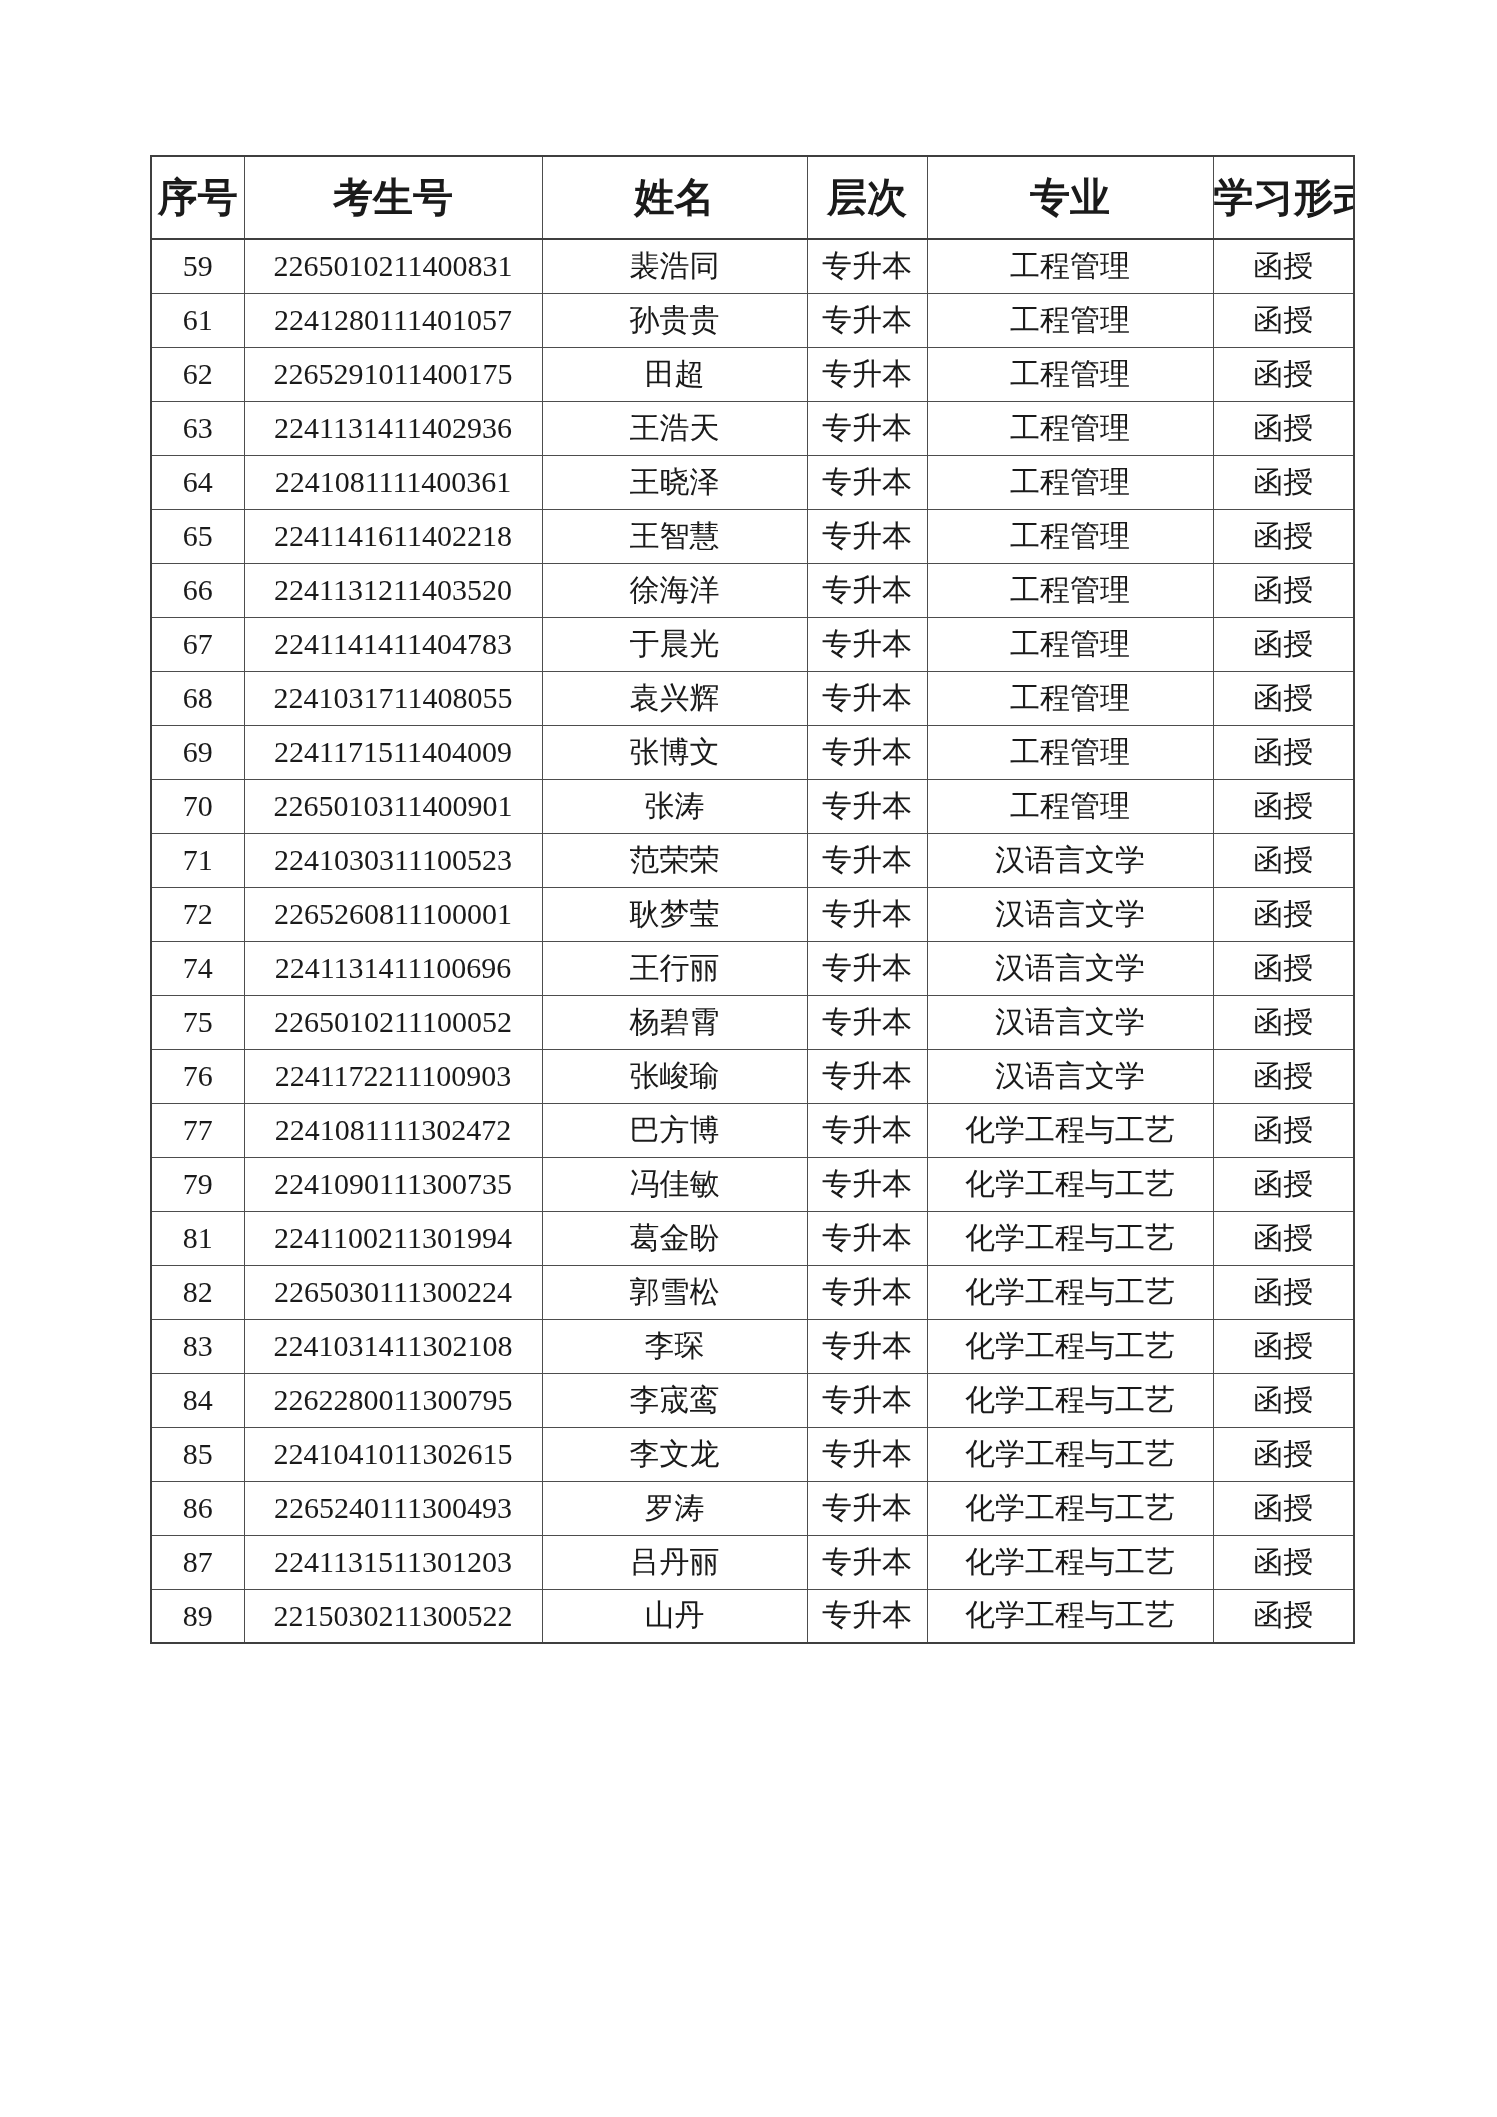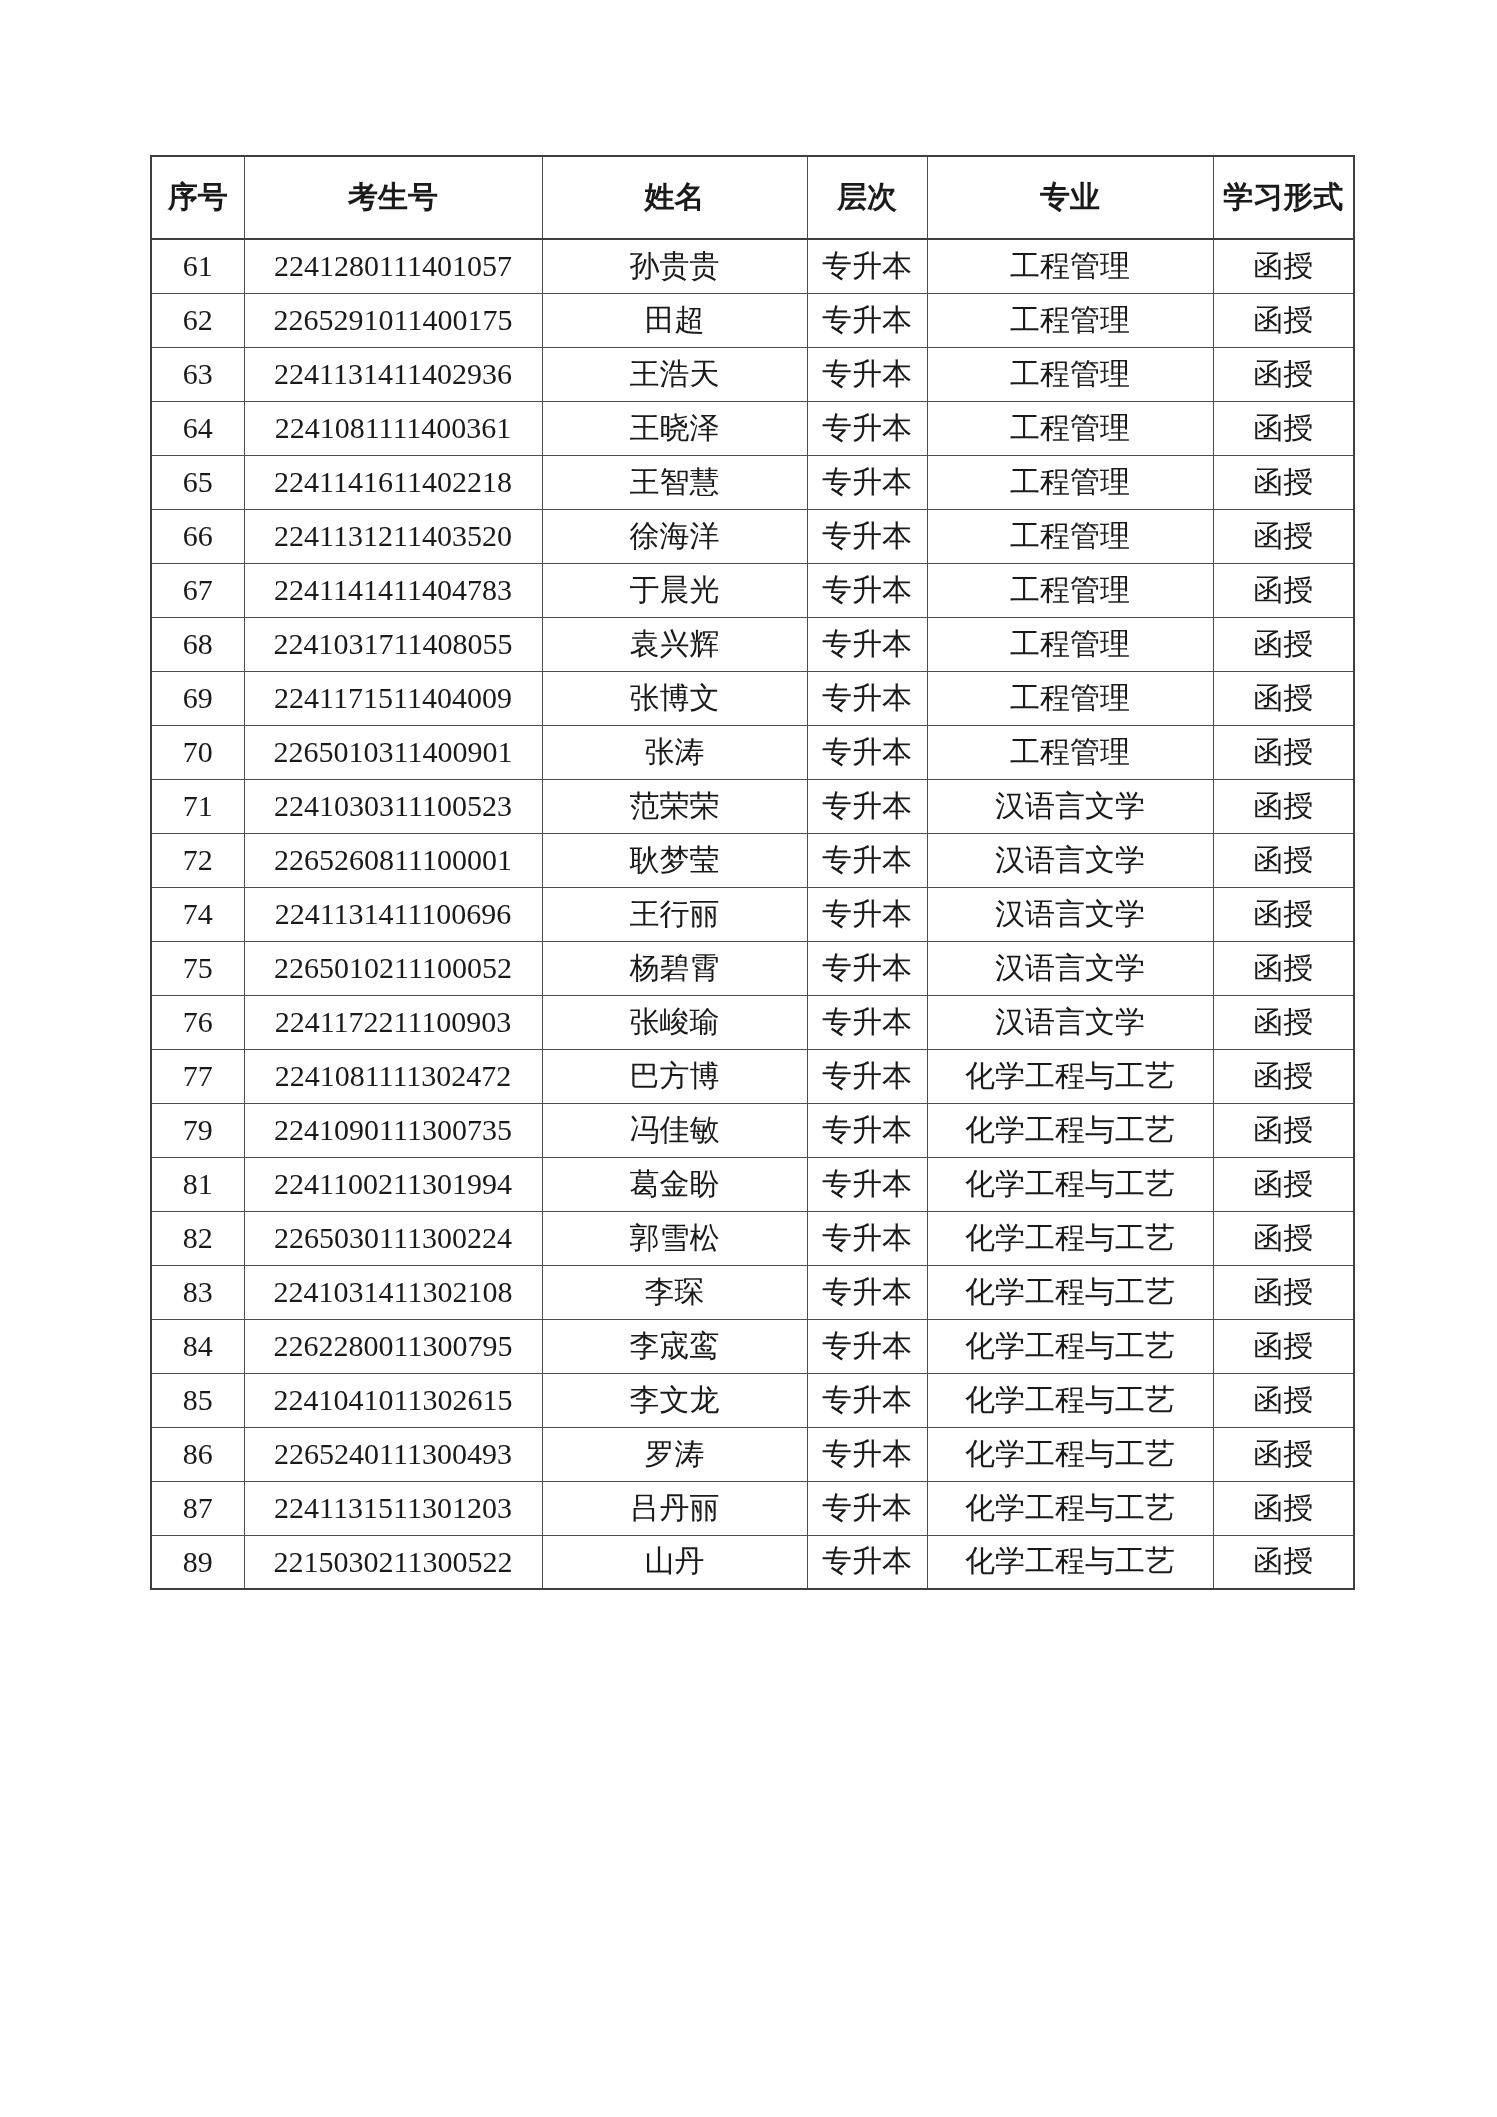--- a/index.html
+++ b/index.html
@@ -34,21 +34,21 @@
     padding: 0;
     overflow: hidden;
     white-space: nowrap;
   }
   table.roster thead tr {
     height: 83px;
   }
   table.roster thead th {
     font-family: "Liberation Sans", sans-serif;
     font-weight: bold;
-    font-size: 30px;
+    font-size: 40px;
     border-bottom: 2px solid #3f3f3f;
     background: #ffffff;
   }
   table.roster tbody tr {
     height: 54px;
   }
   table.roster tbody td {
     font-family: "Liberation Serif", serif;
     font-size: 30px;
     font-weight: normal;
@@ -78,20 +78,28 @@
         <th>序号</th>
         <th>考生号</th>
         <th>姓名</th>
         <th>层次</th>
         <th>专业</th>
         <th>学习形式</th>
       </tr>
     </thead>
     <tbody id="rows">
         <tr>
+          <td>59</td>
+          <td>2265010211400831</td>
+          <td>裴浩同</td>
+          <td>专升本</td>
+          <td>工程管理</td>
+          <td>函授</td>
+        </tr>
+        <tr>
           <td>61</td>
           <td>2241280111401057</td>
           <td>孙贵贵</td>
           <td>专升本</td>
           <td>工程管理</td>
           <td>函授</td>
         </tr>
         <tr>
           <td>62</td>
           <td>2265291011400175</td>

